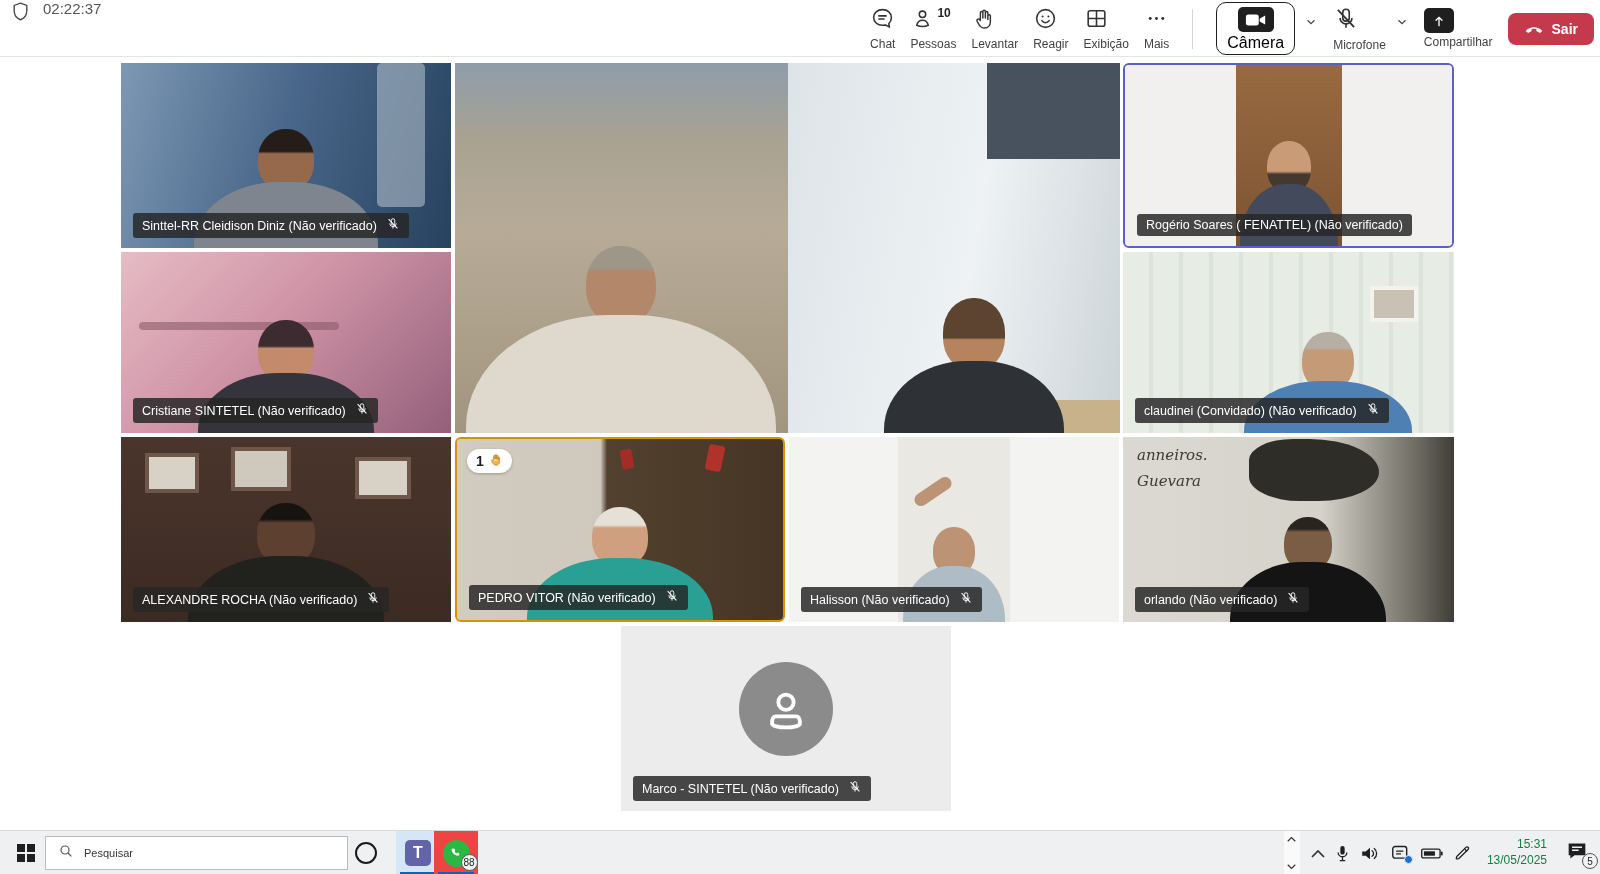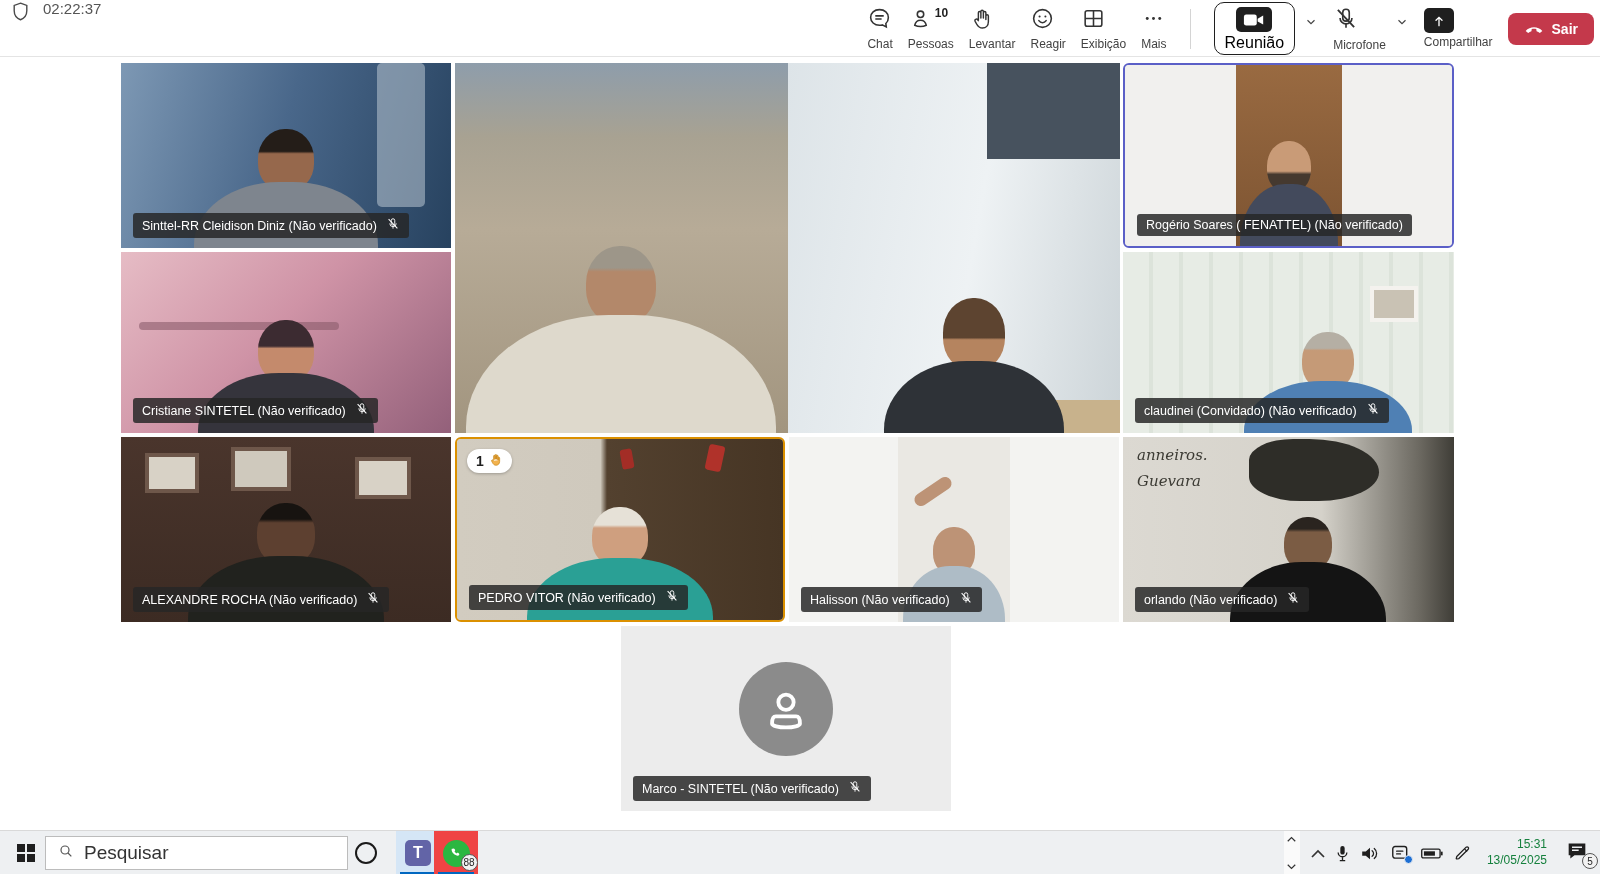--- a/index.html
+++ b/index.html
@@ -105,21 +105,21 @@
 
   .v10{background:#ececec}
   .avatar-circle{position:absolute;left:50%;top:36px;transform:translateX(-50%);width:94px;height:94px;border-radius:50%;background:#8b8b8b;display:flex;align-items:center;justify-content:center}
 
   
   .taskbar{position:absolute;bottom:0;left:0;width:1600px;height:44px;background:#eef0f2;border-top:1px solid #d9d9d9}
   .startbtn{position:absolute;left:8px;top:0;width:36px;height:44px;display:flex;align-items:center;justify-content:center;cursor:pointer}
   .winlogo{display:grid;grid-template-columns:8px 8px;grid-template-rows:8px 8px;gap:2px}
   .winlogo i{background:#1f1f1f}
   .searchbox{position:absolute;left:45px;top:5px;width:303px;height:34px;background:#fff;border:1px solid #bcbcbc;display:flex;align-items:center;gap:10px;padding-left:12px}
-  .searchbox input{border:none;outline:none;font-size:19px;color:#333;font-family:inherit;background:transparent;width:220px}
+  .searchbox input{border:none;outline:none;font-size:11px;color:#333;font-family:inherit;background:transparent;width:220px}
   .searchbox input::placeholder{color:#333}
   .cortana{position:absolute;left:355px;top:11px;width:22px;height:22px;border:2.6px solid #1a1a1a;border-radius:50%;cursor:pointer}
   .appbtn{position:absolute;top:0;width:44px;height:44px;display:flex;align-items:center;justify-content:center;cursor:pointer}
   .appbtn .underline{position:absolute;bottom:0;left:4px;right:4px;height:3px;background:var(--taskbar-underline,#0067c0)}
   .teams-app{left:396px;background:#d5e6f6}
   .wa-app{left:434px;background:#ef4444}
   .teams-sq{width:26px;height:26px;background:var(--teams-purple,#6264A7);border-radius:5px;color:#fff;font-weight:700;font-size:16px;display:flex;align-items:center;justify-content:center}
   .wa-circle{width:27px;height:27px;border-radius:50%;background:var(--whatsapp-green,#2BB741);display:flex;align-items:center;justify-content:center;position:relative}
   .wa-badge{position:absolute;right:-8px;bottom:-4px;background:#f2f2f2;border:1.4px solid #555;color:#1f1f1f;font-size:10px;border-radius:50%;width:17px;height:17px;display:flex;align-items:center;justify-content:center}
   .tray{position:absolute;right:4px;top:0;height:44px;display:flex;align-items:center;gap:11px}
@@ -193,21 +193,21 @@
 
     <div class="vdiv"></div>
 
     <div class="cam-box">
       <span class="blk-ic">
           <svg width="22" height="16" viewBox="0 0 24 16">
             <rect x="1" y="2" width="14" height="12" rx="2.5" fill="#fff"></rect>
             <path d="M16 6.5l6-3.5v10l-6-3.5z" fill="#fff"></path>
           </svg>
         </span>
-      <span class="lbl">Reunião</span>
+      <span class="lbl">Câmera</span>
     </div>
     <span class="chev">
         <svg width="14" height="14" viewBox="0 0 24 24">
           <path d="M6 9l6 6 6-6" fill="none" stroke="#444" stroke-width="2"></path>
         </svg>
       </span>
 
     <div class="tbtn">
       <span><svg width="26" height="26" viewBox="0 0 24 24">
             <path d="M12 3a3 3 0 0 1 3 3v5a3 3 0 0 1-6 0V6a3 3 0 0 1 3-3z" fill="none" stroke="#333" stroke-width="1.5"></path>

